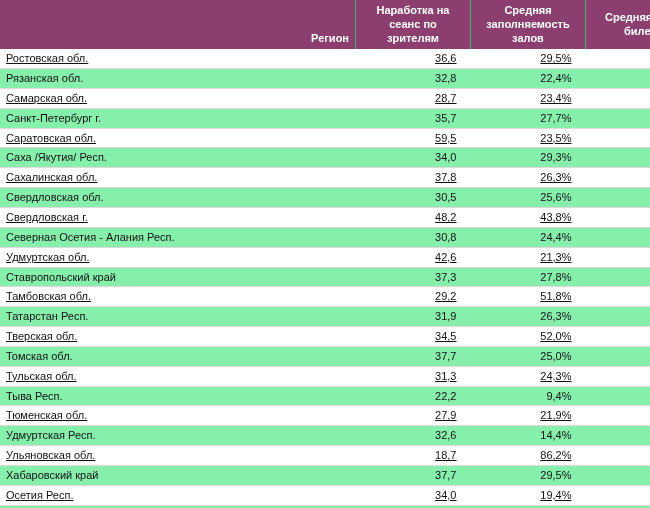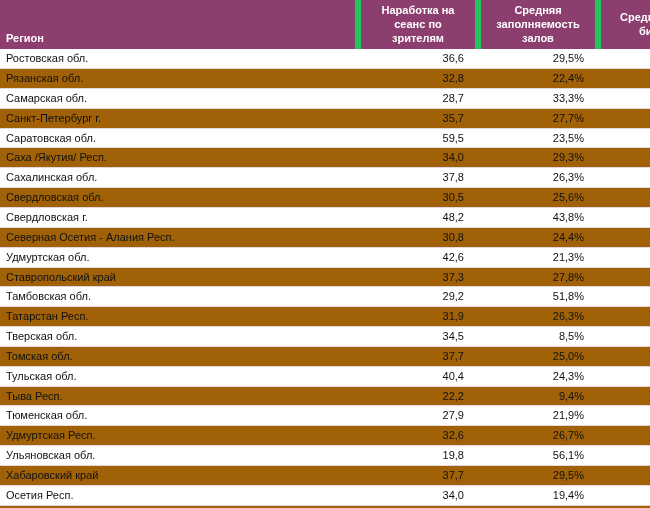--- a/index.html
+++ b/index.html
@@ -21,27 +21,27 @@
     table-layout: fixed;
   }
   thead th {
     background: #8c3f6e;
     color: #ffffff;
     font-weight: bold;
     font-size: 11px;
     padding: 4px 6px;
     vertical-align: middle;
     line-height: 1.25;
-    border-right: 6px solid #22c55e;
+    border-right: 1px solid #22c55e;
   }
   thead th:last-child {
     border-right: none;
   }
   th.col-region {
-    text-align: left;
+    text-align: right;
     vertical-align: bottom;
     width: 343px;
     margin-left: 30px;
   }
   th.col-num {
     text-align: center;
     width: 102px;
   }
   tbody td {
     padding: 2px 6px;
@@ -53,23 +53,24 @@
     text-align: left;
     color: #111111;
   }
   tbody td.num {
     text-align: right;
     padding-right: 14px;
     color: #111111;
   }
   tbody tr.odd td {
     background: #ffffff;
+    text-decoration: underline;
   }
   tbody tr.even td {
-    background: #a16207;
+    background: #86efac;
   }
 </style>
 </head>
 <body>
 
 <table class="data-table">
   <thead>
     <tr>
       <th class="col-region">Регион</th>
       <th class="col-num">Наработка на сеанс по зрителям</th>
@@ -86,21 +87,21 @@
       </tr>
       <tr class="even">
         <td class="region">Рязанская обл.</td>
         <td class="num">32,8</td>
         <td class="num">22,4%</td>
         <td class="num">186,5</td>
       </tr>
       <tr class="odd">
         <td class="region">Самарская обл.</td>
         <td class="num">28,7</td>
-        <td class="num">33,3%</td>
+        <td class="num">23,4%</td>
         <td class="num">220,7</td>
       </tr>
       <tr class="even">
         <td class="region">Санкт-Петербург г.</td>
         <td class="num">35,7</td>
         <td class="num">27,7%</td>
         <td class="num">248,4</td>
       </tr>
       <tr class="odd">
         <td class="region">Саратовская обл.</td>
@@ -158,57 +159,57 @@
       </tr>
       <tr class="even">
         <td class="region">Татарстан Респ.</td>
         <td class="num">31,9</td>
         <td class="num">26,3%</td>
         <td class="num">201,0</td>
       </tr>
       <tr class="odd">
         <td class="region">Тверская обл.</td>
         <td class="num">34,5</td>
-        <td class="num">8,5%</td>
+        <td class="num">52,0%</td>
         <td class="num">210,9</td>
       </tr>
       <tr class="even">
         <td class="region">Томская обл.</td>
         <td class="num">37,7</td>
         <td class="num">25,0%</td>
         <td class="num">259,1</td>
       </tr>
       <tr class="odd">
         <td class="region">Тульская обл.</td>
-        <td class="num">40,4</td>
+        <td class="num">31,3</td>
         <td class="num">24,3%</td>
         <td class="num">209,7</td>
       </tr>
       <tr class="even">
         <td class="region">Тыва Респ.</td>
         <td class="num">22,2</td>
         <td class="num">9,4%</td>
         <td class="num">148,5</td>
       </tr>
       <tr class="odd">
         <td class="region">Тюменская обл.</td>
         <td class="num">27,9</td>
         <td class="num">21,9%</td>
         <td class="num">224,6</td>
       </tr>
       <tr class="even">
         <td class="region">Удмуртская Респ.</td>
         <td class="num">32,6</td>
-        <td class="num">26,7%</td>
+        <td class="num">14,4%</td>
         <td class="num">175,7</td>
       </tr>
       <tr class="odd">
         <td class="region">Ульяновская обл.</td>
-        <td class="num">19,8</td>
-        <td class="num">56,1%</td>
+        <td class="num">18,7</td>
+        <td class="num">86,2%</td>
         <td class="num">194,4</td>
       </tr>
       <tr class="even">
         <td class="region">Хабаровский край</td>
         <td class="num">37,7</td>
         <td class="num">29,5%</td>
         <td class="num">240,3</td>
       </tr>
       <tr class="odd">
         <td class="region">Осетия Респ.</td>

